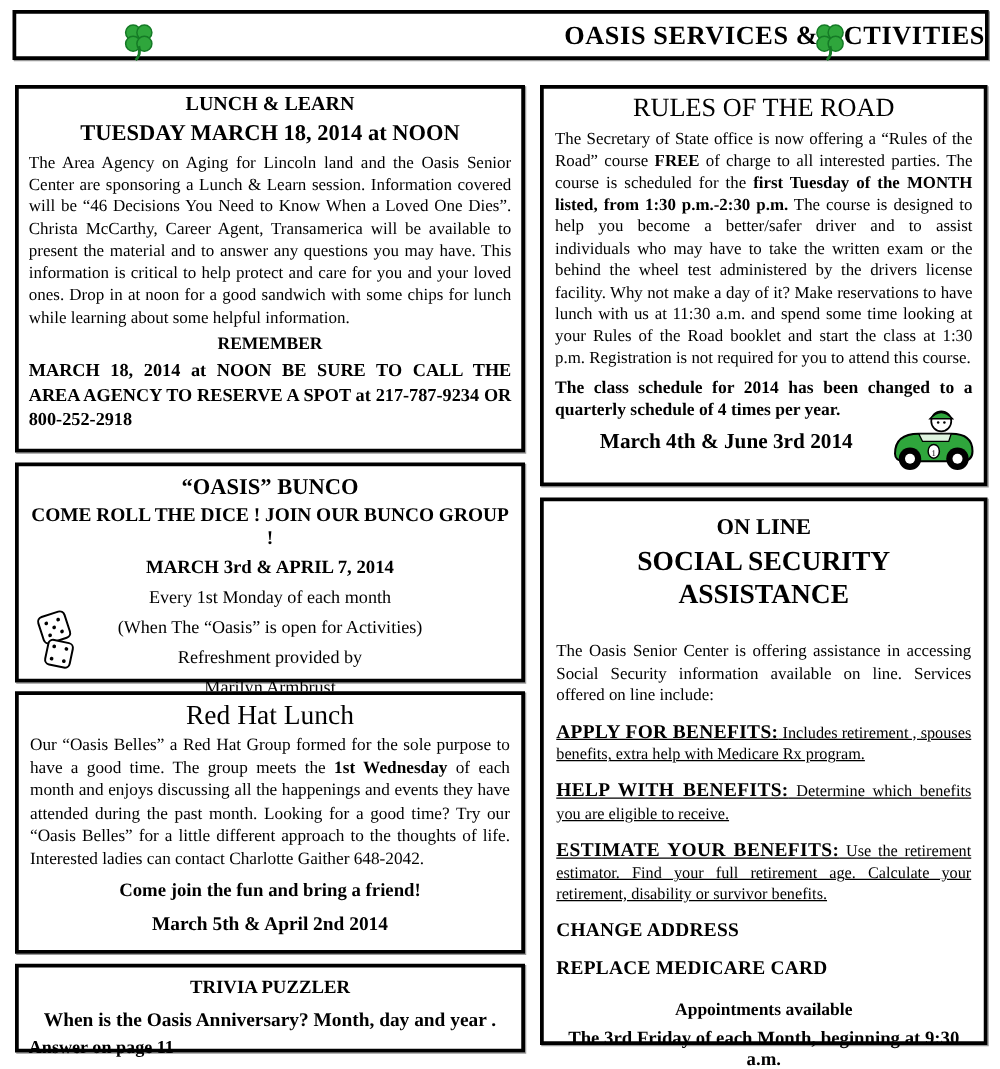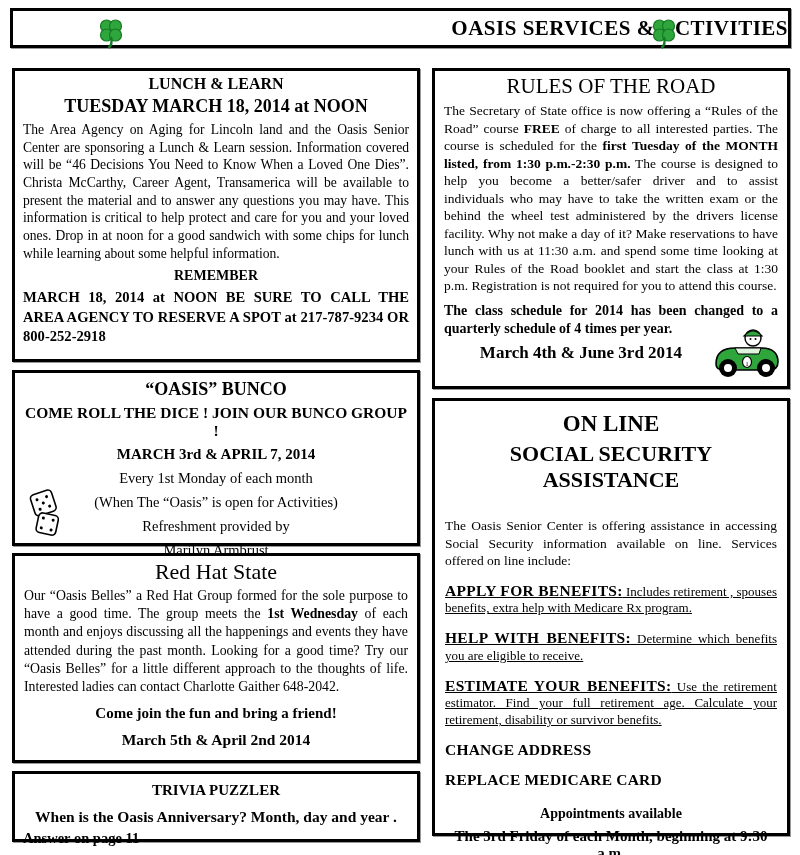--- a/index.html
+++ b/index.html
@@ -57,21 +57,21 @@
 
   
   #rules .h1 { font-size:21px; font-weight:normal; margin-bottom:3px; }
   #rules .p  { font-size:13.5px; line-height:1.3; }
   #rules .sched { font-size:14px; font-weight:bold; line-height:1.3; margin-top:7px; }
   #rules .dates { font-size:17px; font-weight:bold; margin-top:5px;
                   text-align:center; padding-right:60px; }
   #rules .car { position:absolute; right:4px; bottom:2px; }
 
   
-  #ss .h1 { font-size:23px; font-weight:bold; margin-top:6px; }
+  #ss .h1 { font-size:18px; font-weight:bold; margin-top:6px; }
   #ss .h2 { font-size:22px; font-weight:bold; margin-top:4px; }
   #ss .intro { font-size:13.5px; line-height:1.3; margin-top:24px; }
   #ss .item { font-size:13px; line-height:1.28; margin-top:11px;text-decoration:underline; }
   #ss .item .head { font-size:15.5px; font-weight:bold; letter-spacing:.3px; }
   #ss .action { font-size:15.5px; font-weight:bold; letter-spacing:.2px; margin-top:12px; }
   #ss .appt1 { font-size:14px; font-weight:bold; margin-top:17px; }
   #ss .appt2 { font-size:15px; font-weight:bold; margin-top:6px; }
 </style>
 </head>
 <body>
@@ -135,21 +135,21 @@
           <circle cx="19" cy="32" r="1.5"></circle>
             <circle cx="29" cy="32" r="1.5"></circle>
           <circle cx="19" cy="42" r="1.5"></circle>
             <circle cx="29" cy="42" r="1.5"></circle>
         </g>
       </svg>
     </span>
   </div>
 
   <div class="box" id="redhat">
-    <div class="h1 c">Red Hat State</div>
+    <div class="h1 c">Red Hat Lunch</div>
     <div class="p j"><span>Our “Oasis Belles” a Red Hat Group formed for the sole purpose to have a good time.  The group meets the </span><span class="b">1st Wednesday</span><span> of each month and enjoys discussing all the happenings and events they have attended during the past month.  Looking for a good time? Try our “Oasis Belles” for a little different approach to the thoughts of life.  Interested ladies can contact Charlotte Gaither 648-2042.</span></div>
     <div class="fun c">Come join the fun  and bring a friend!</div>
     <div class="dates c">March 5th &amp; April 2nd 2014</div>
   </div>
 
   <div class="box" id="trivia">
     <div class="h1 c">TRIVIA PUZZLER</div>
     <div class="q c">When is the Oasis Anniversary? Month, day and year .</div>
     <div class="a">Answer on page  11</div>
   </div>

